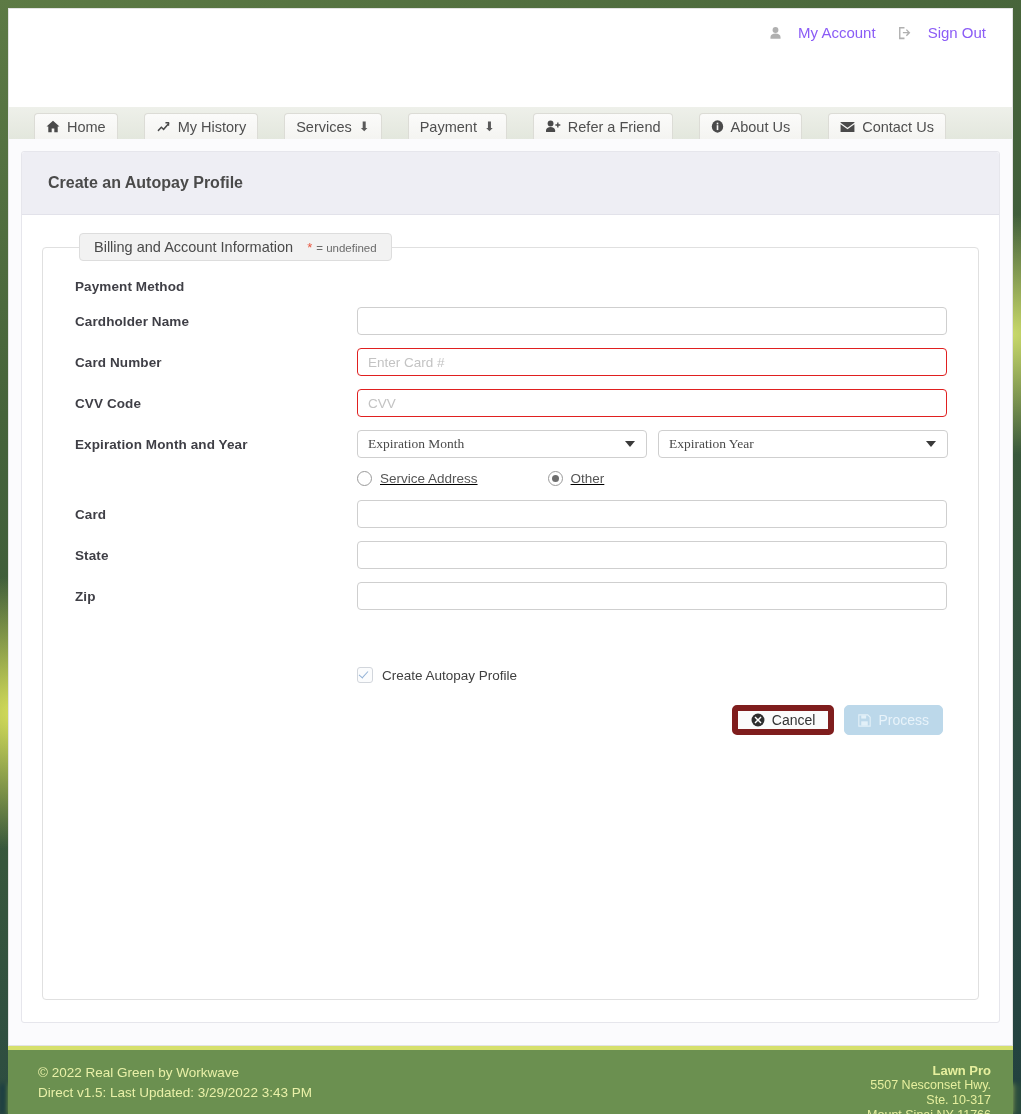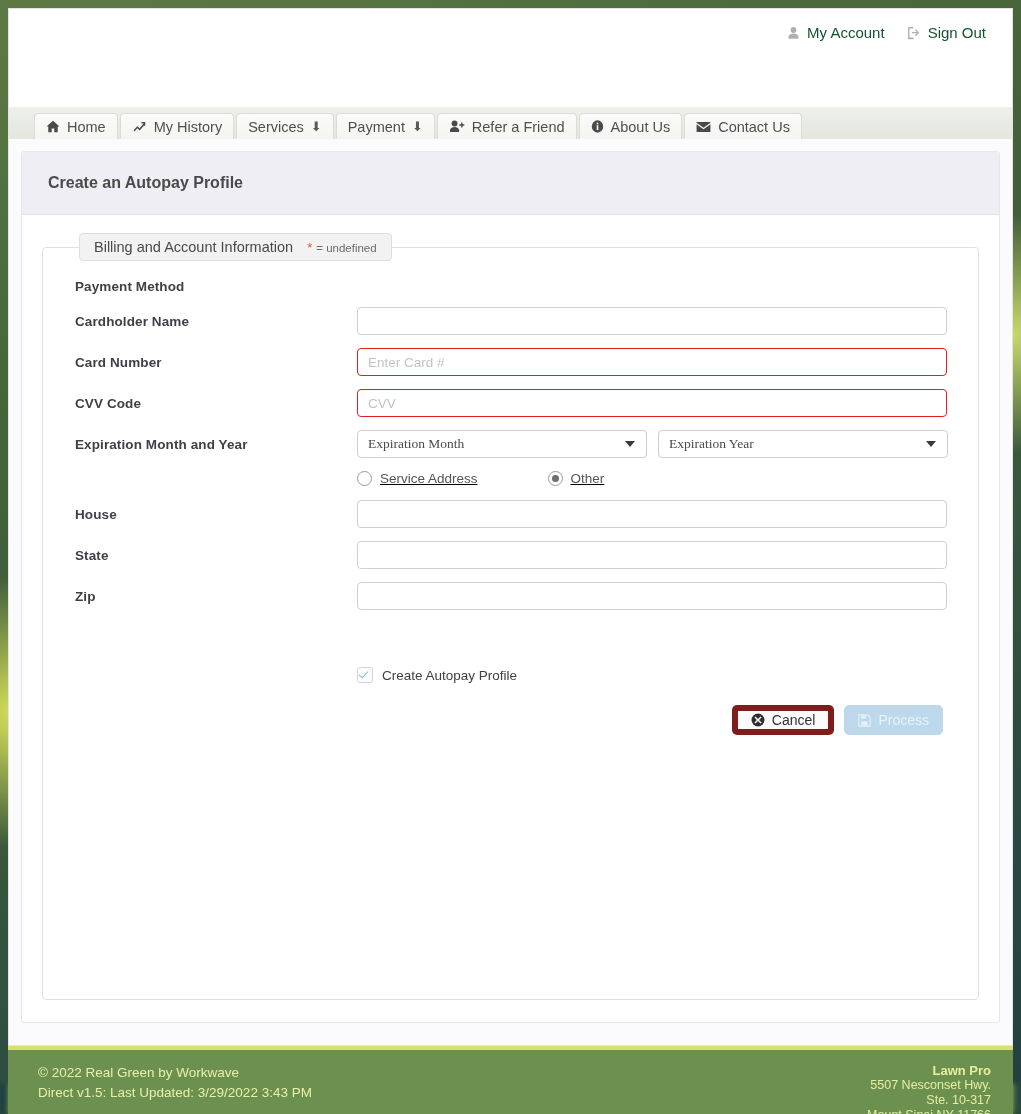--- a/index.html
+++ b/index.html
@@ -48,37 +48,38 @@
   .account-links {
     position: absolute;
     right: 26px; top: 15px;
     display: flex;
     align-items: center;
     gap: 22px;
   }
   .account-link {
     display: flex;
     align-items: center;
-    gap: 7px;
-    color: #14532d;
+    gap: 16px;
+    color: #8b5cf6;
     font-size: 15px;
     text-decoration: none;
     cursor: pointer;
   }
   .account-link svg { fill: #b0b0b0; }
   
   .navbar {
     background: linear-gradient(180deg, #eef0ea 0%, #e3e7dd 100%);
     border-left: 1px solid #e3e3e3;
     border-right: 1px solid #e3e3e3;
     height: 32px;
     padding: 6px 0 0 25px;
     box-sizing: border-box;
     display: flex;
     align-items: flex-end;
+    gap: 24px;
   }
   .nav-tab {
     display: flex;
     align-items: center;
     gap: 7px;
     height: 26px;
     padding: 0 11px;
     box-sizing: border-box;
     background: linear-gradient(180deg, #fbfbfa 0%, #f4f4f1 100%);
     border: 1px solid #dcdcd6;
@@ -413,21 +414,21 @@
                 <label class="radio-item">
                   <span class="radio-dot checked"></span>
                   <span>Other</span>
                 </label>
               </div>
             </div>
           </div>
 
 
           <div class="form-row">
-            <div class="form-label">House</div>
+            <div class="form-label">Card</div>
             <div class="form-control-area">
               <input class="input" type="text" style="">
             </div>
           </div>
 
           <div class="form-row">
             <div class="form-label">State</div>
             <div class="form-control-area">
               <input class="input" type="text" style="">
             </div>

